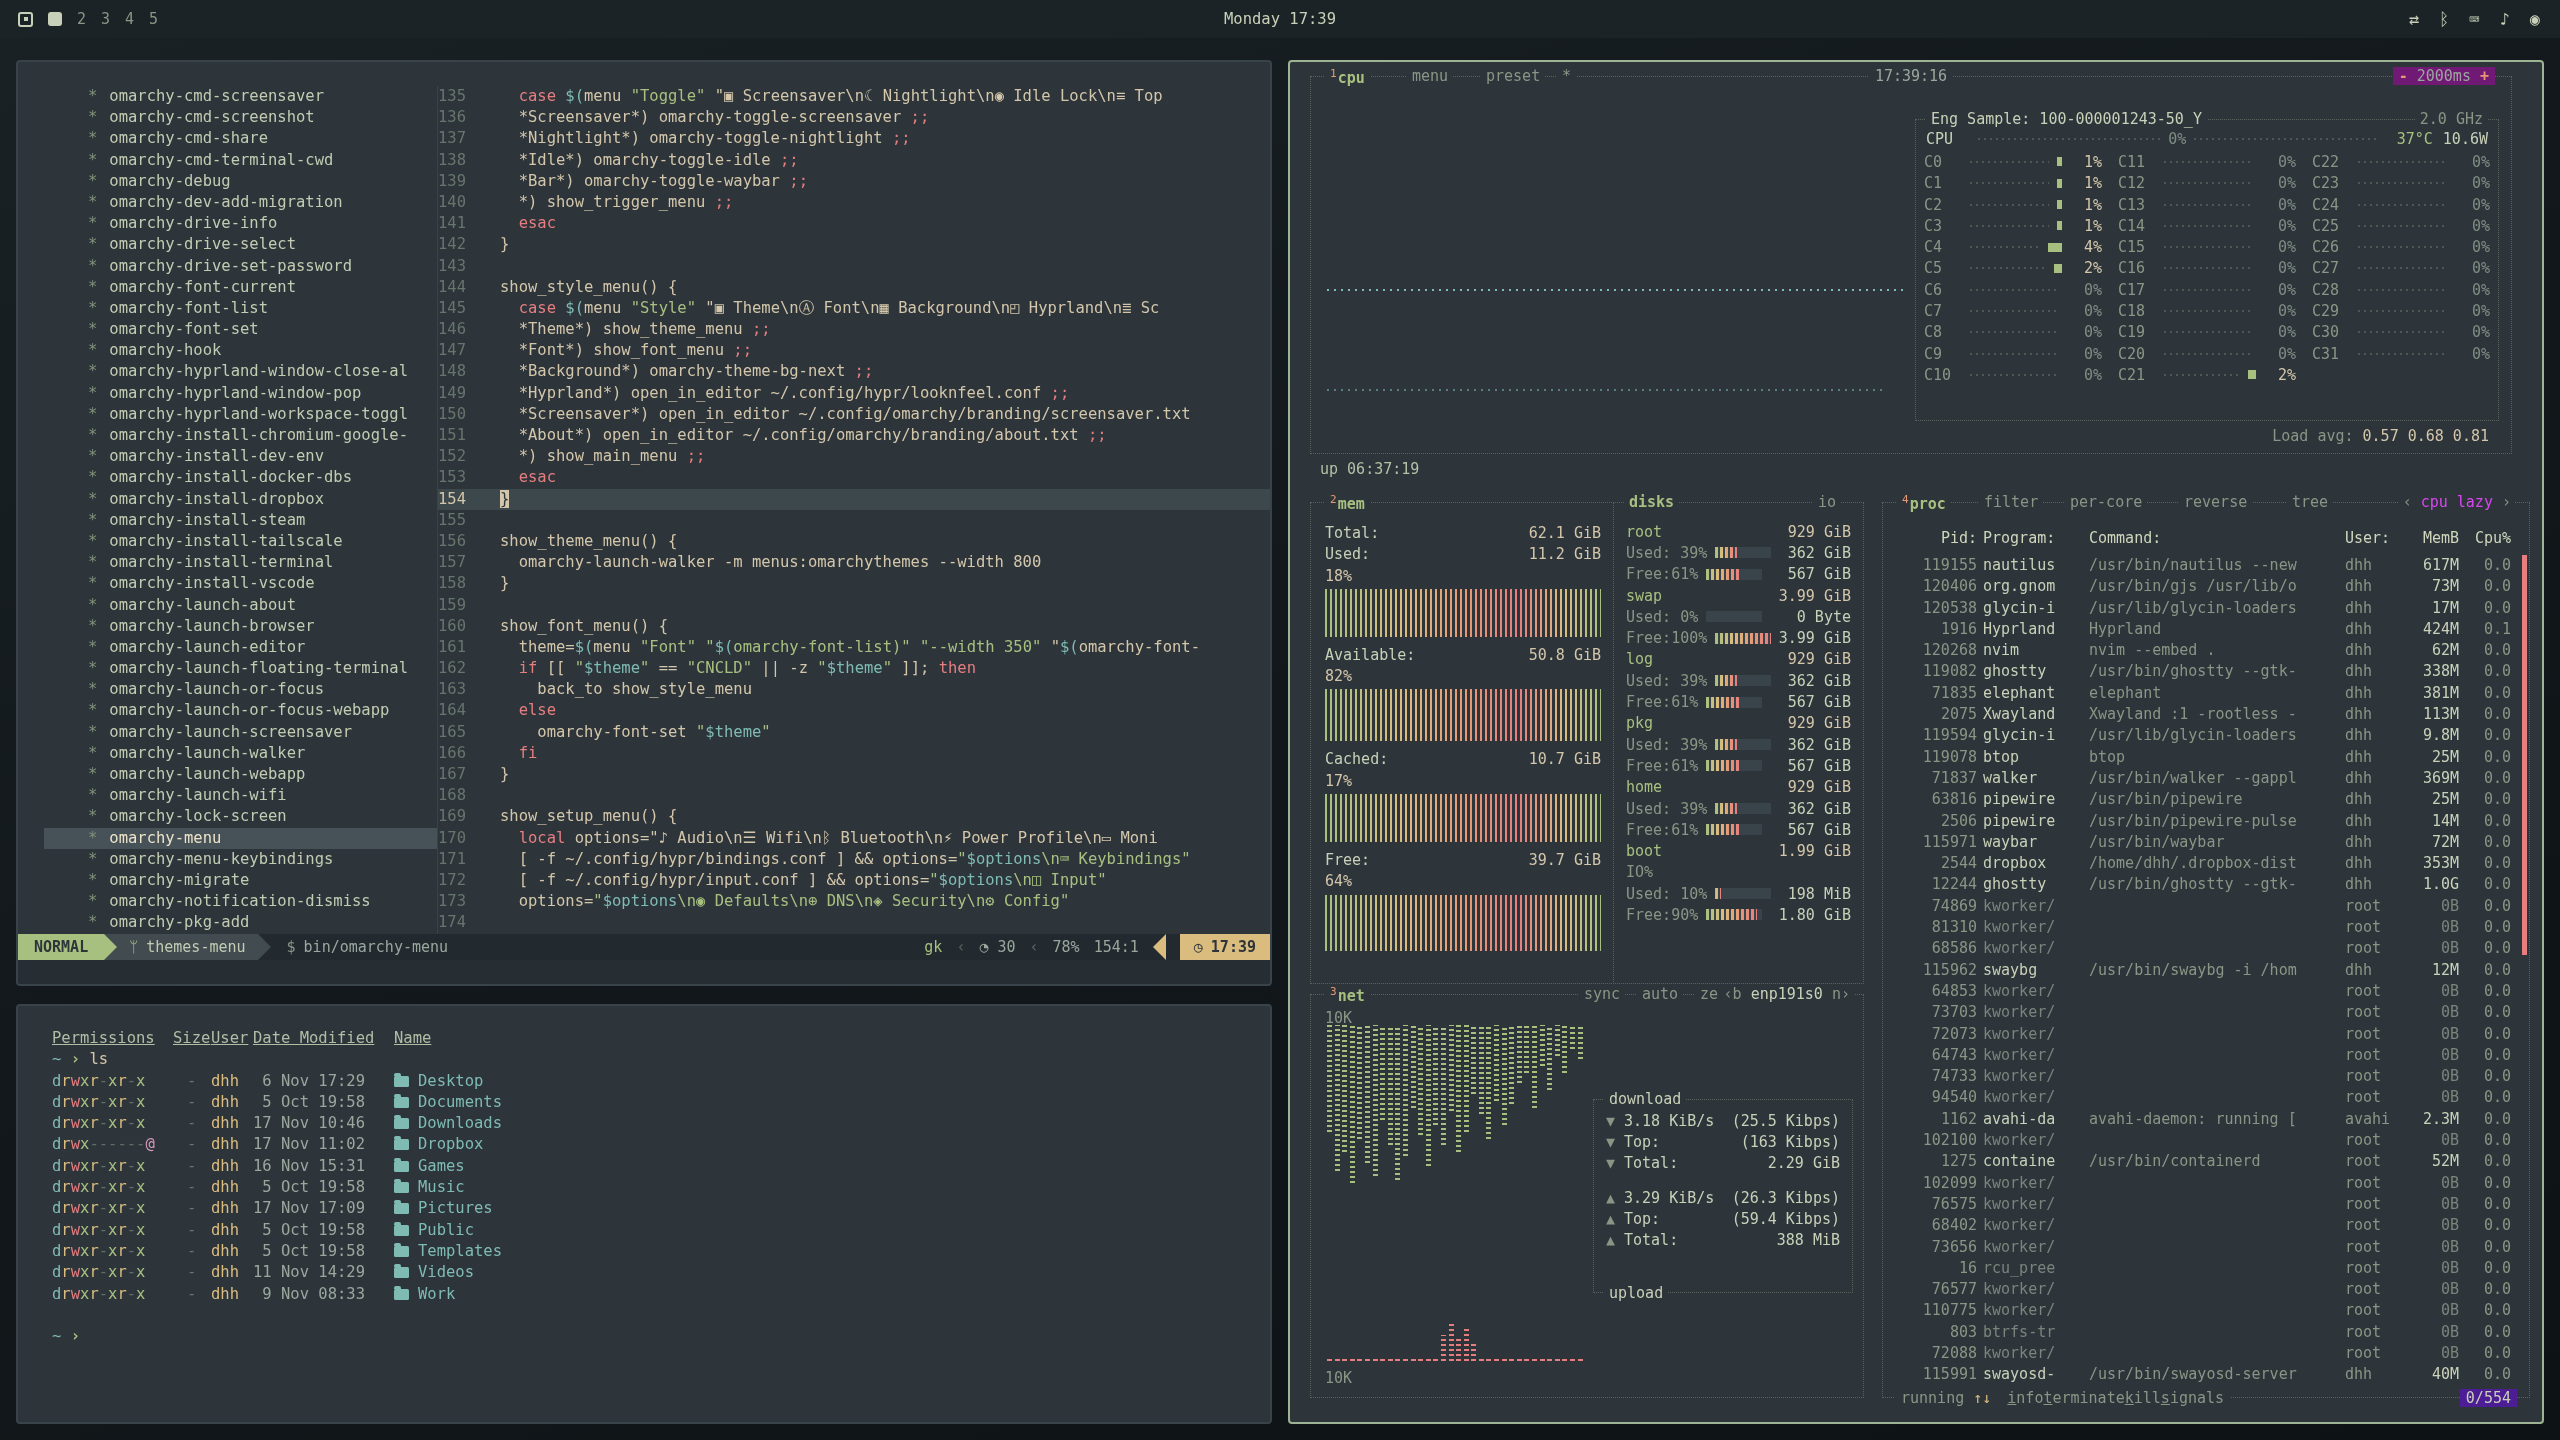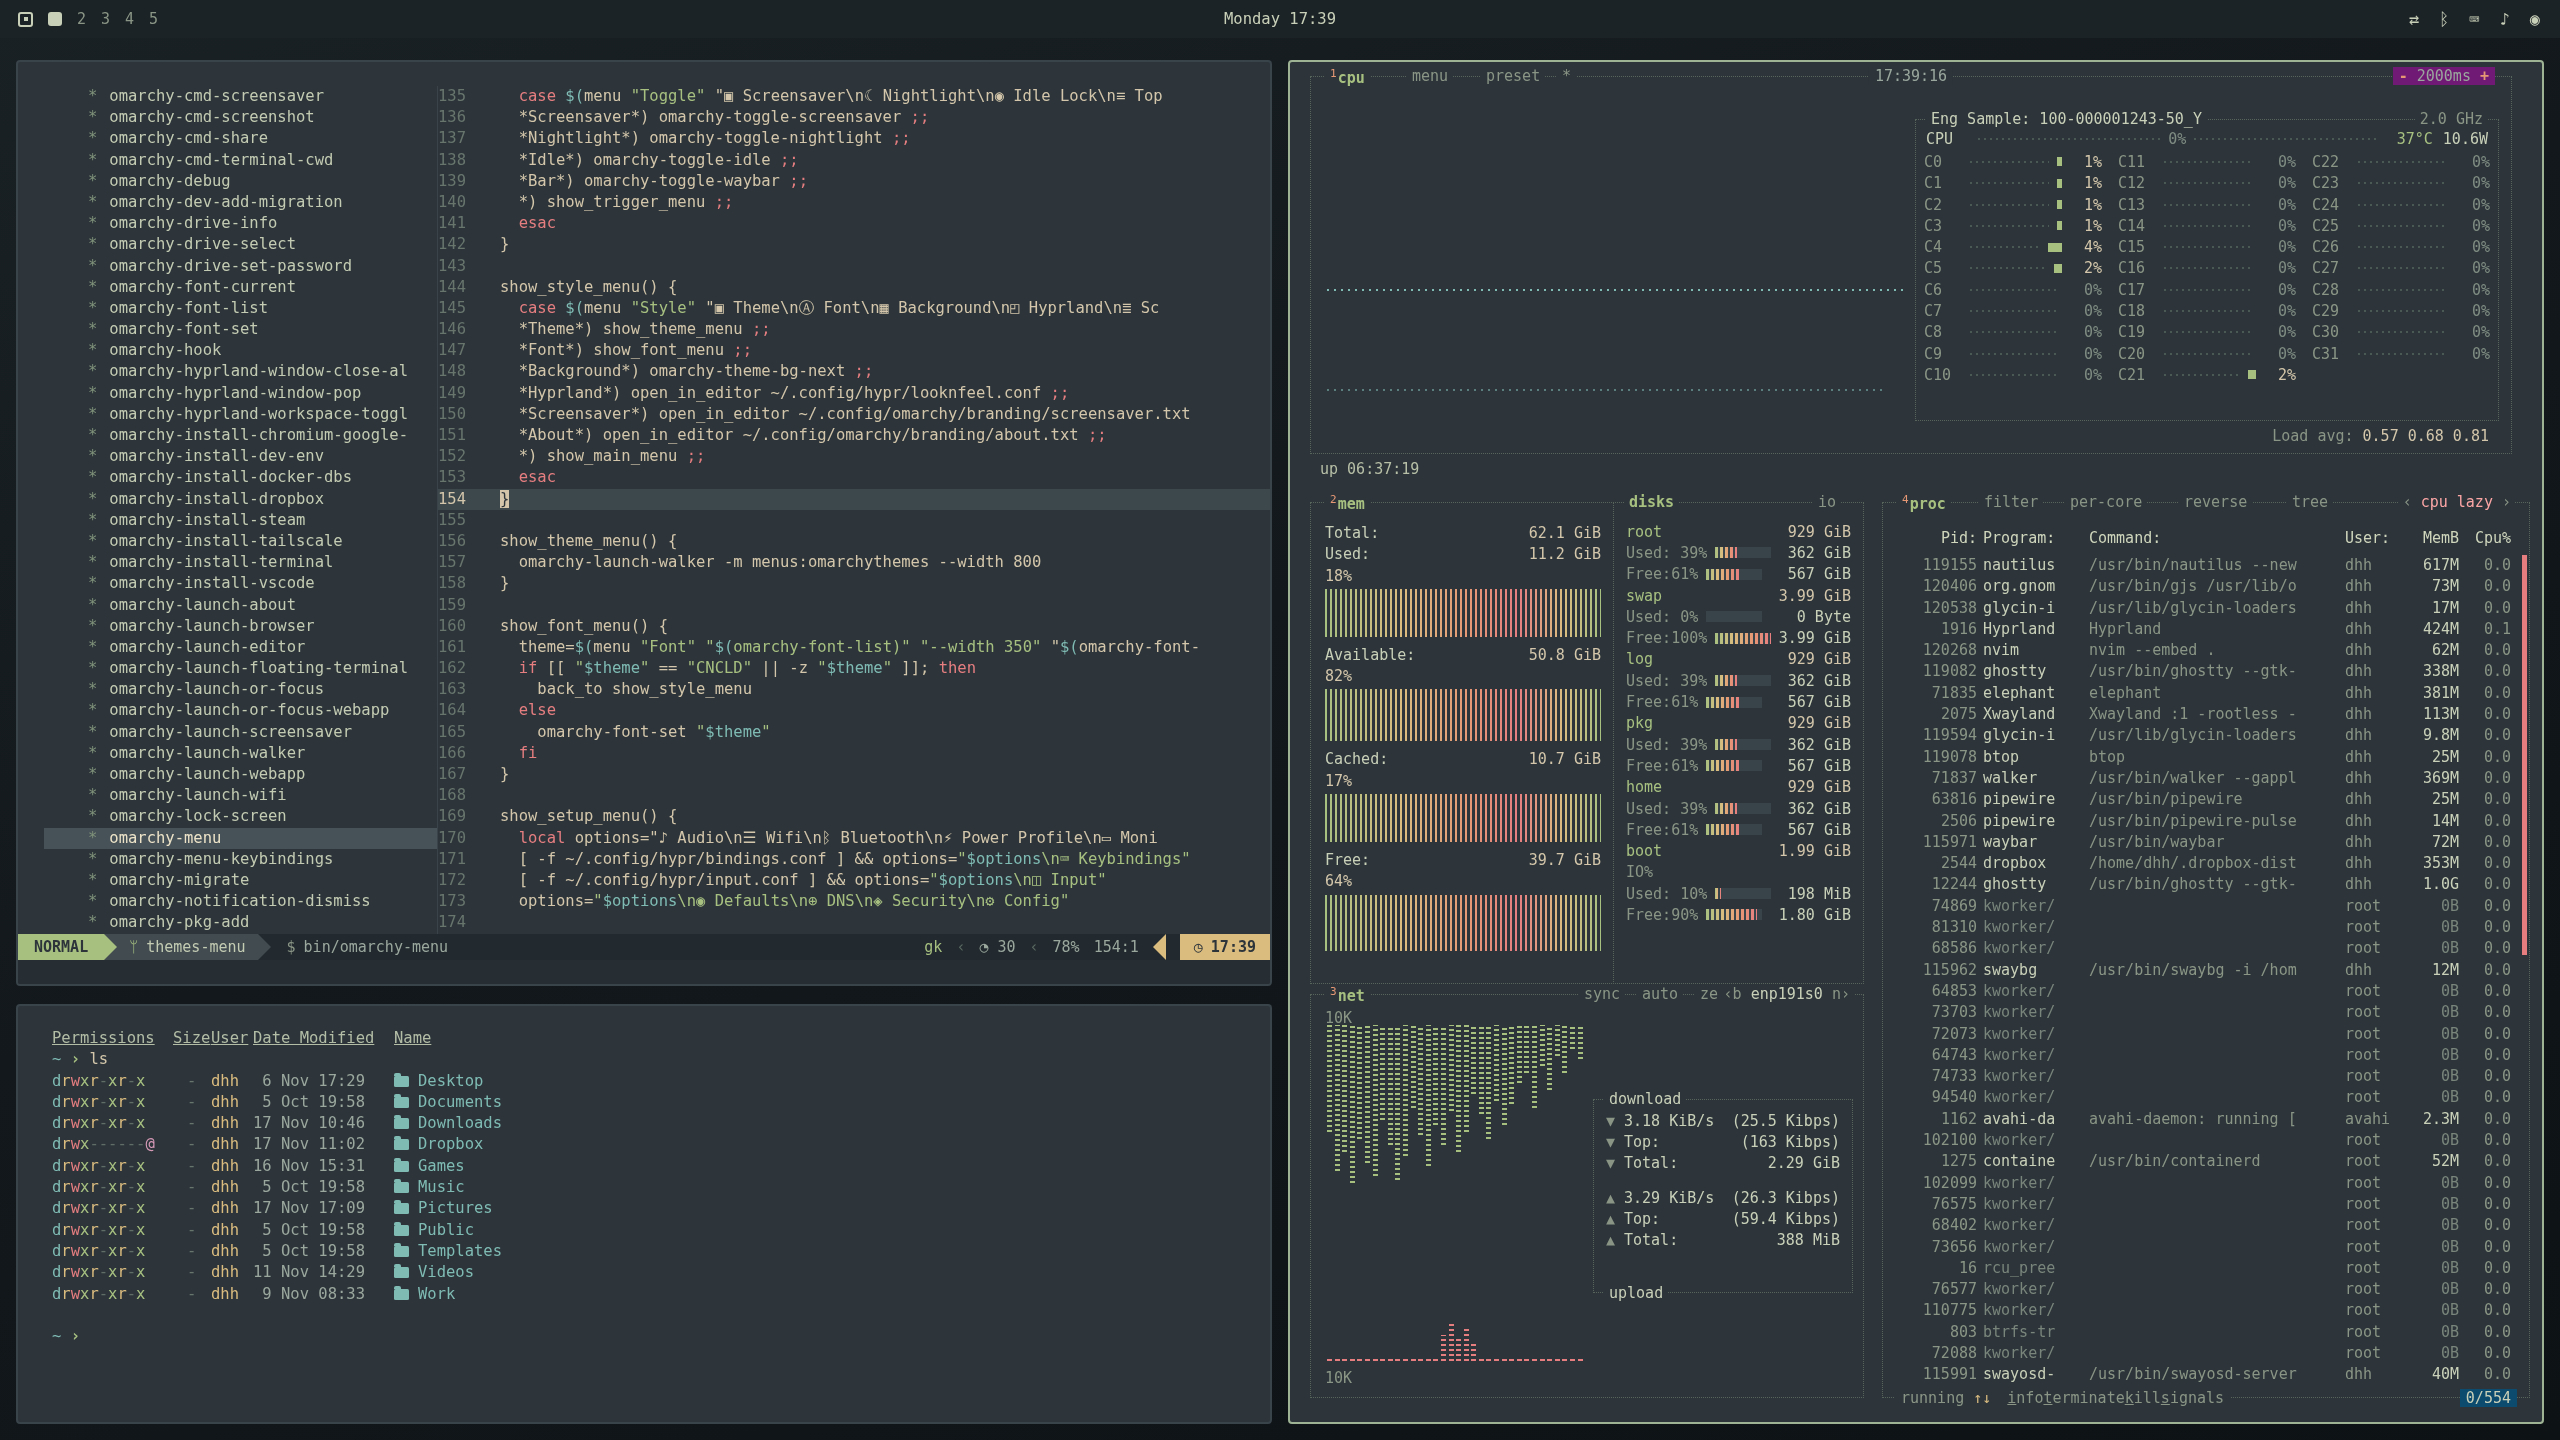--- a/index.html
+++ b/index.html
@@ -161,21 +161,21 @@
   .prog { color:#c9d0b8; }
   .cmd { color:#8a9585; }
   .usr { color:#8a9585; }
   .mem { text-align:right; color:#c9d0b8; }
   .cpu { text-align:right; color:#8a9585; }
   .dim-row .prog, .dim-row .mem { color:#79857b; }
   .pscroll { position:absolute; right:2px; top:52px; width:5px; height:400px; background:#e67e80; }
   .pfoot { position:absolute; bottom:-10px; left:12px; background:#2d353b; padding:0 6px; display:flex; gap:16px; color:#8a9585; }
   .pfbtn::first-letter { text-decoration:underline; }
   .parrows { color:#dbbc7f; }
-  .pcount { position:absolute; bottom:-10px; right:12px; background:#0c4a6e; padding:0 6px; color:#c9d0b8; }
+  .pcount { position:absolute; bottom:-10px; right:12px; background:#4c1d95; padding:0 6px; color:#c9d0b8; }
 </style>
 </head>
 <body>
 
 <div class="screen">
 
   <div class="topbar">
     <div class="ws">
       <span class="ws-special">
           <span class="dot"></span>
@@ -854,21 +854,21 @@
           </div>
       </div>
     </div>
 
     <div class="bbox proc-box">
       <span class="btitle" style="left:14px"><sup>4</sup><b>proc</b></span>
       <span class="bbtn" style="left:96px">filter</span>
       <span class="bbtn" style="left:182px">per-core</span>
       <span class="bbtn" style="left:296px">reverse</span>
       <span class="bbtn" style="left:404px">tree</span>
-      <span class="psort"><span>‹</span> <span style="color:#fca5a5">cpu lazy</span> <span>›</span></span>
+      <span class="psort"><span>‹</span> <span style="color:#d946ef">cpu lazy</span> <span>›</span></span>
       <div class="proc-header">
         <span class="ph-pid">Pid:</span>
         <span>Program:</span>
         <span>Command:</span>
         <span>User:</span>
         <span class="ph-mem">MemB</span>
         <span class="ph-cpu">Cpu%</span>
       </div>
       <div id="proc-rows">
           <div class="proc-row">

